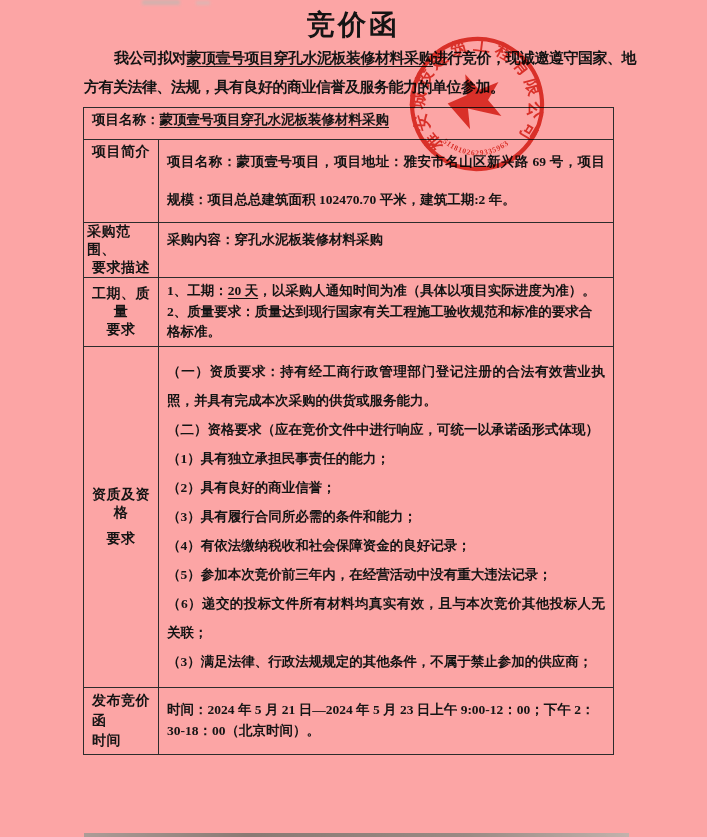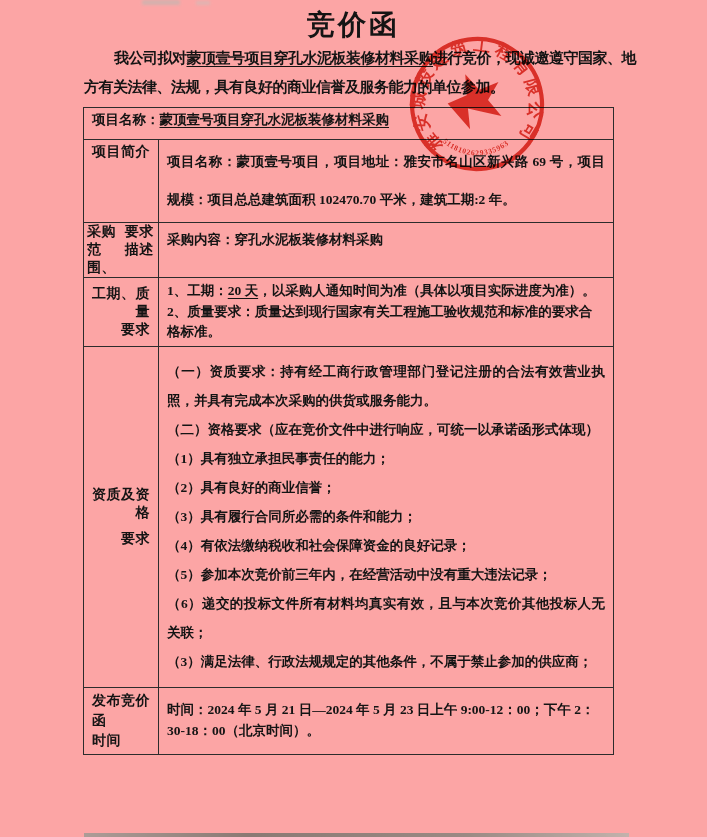--- a/index.html
+++ b/index.html
@@ -31,23 +31,23 @@
     border:1.4px solid #2c2c2c;
     padding:3px 8px;
     vertical-align:top;
     overflow:hidden;
     margin-top:6px;
   }
   td.lbl{
     font-weight:bold;font-size:14px;letter-spacing:0.5px;
     padding:3px 3px;
   }
-  .lbl-center{text-align:right;}
+  .lbl-center{text-align:center;}
   .v-mid{vertical-align:middle !important;}
-  .lines-spread{display:flex;flex-direction:row;justify-content:space-evenly;height:100%;}
+  .lines-spread{display:flex;flex-direction:column;justify-content:space-evenly;height:100%;align-items:center;}
   .row-inline .lab{font-weight:bold;}
   .qline{line-height:29px;}
   .sched div{line-height:20.5px;}
   .pub{line-height:20.5px;}
   .prof{line-height:38px;padding-top:3px;text-align:justify;}
 
   .stamp{
     position:absolute;left:406px;top:33px;width:142px;height:142px;
     transform:rotate(-8deg);
     mix-blend-mode:multiply;opacity:0.92;

